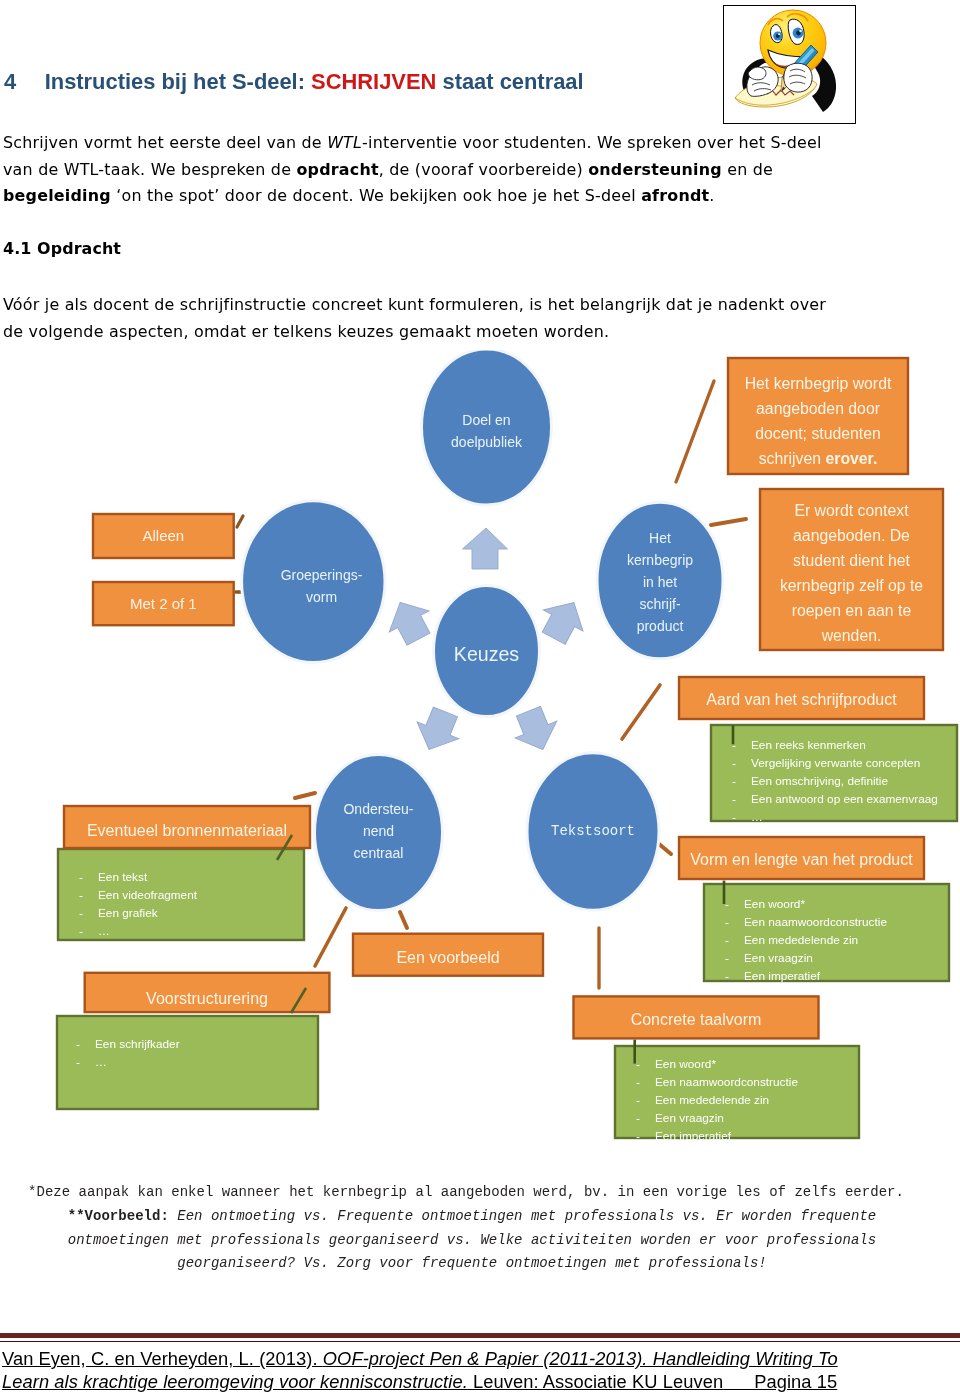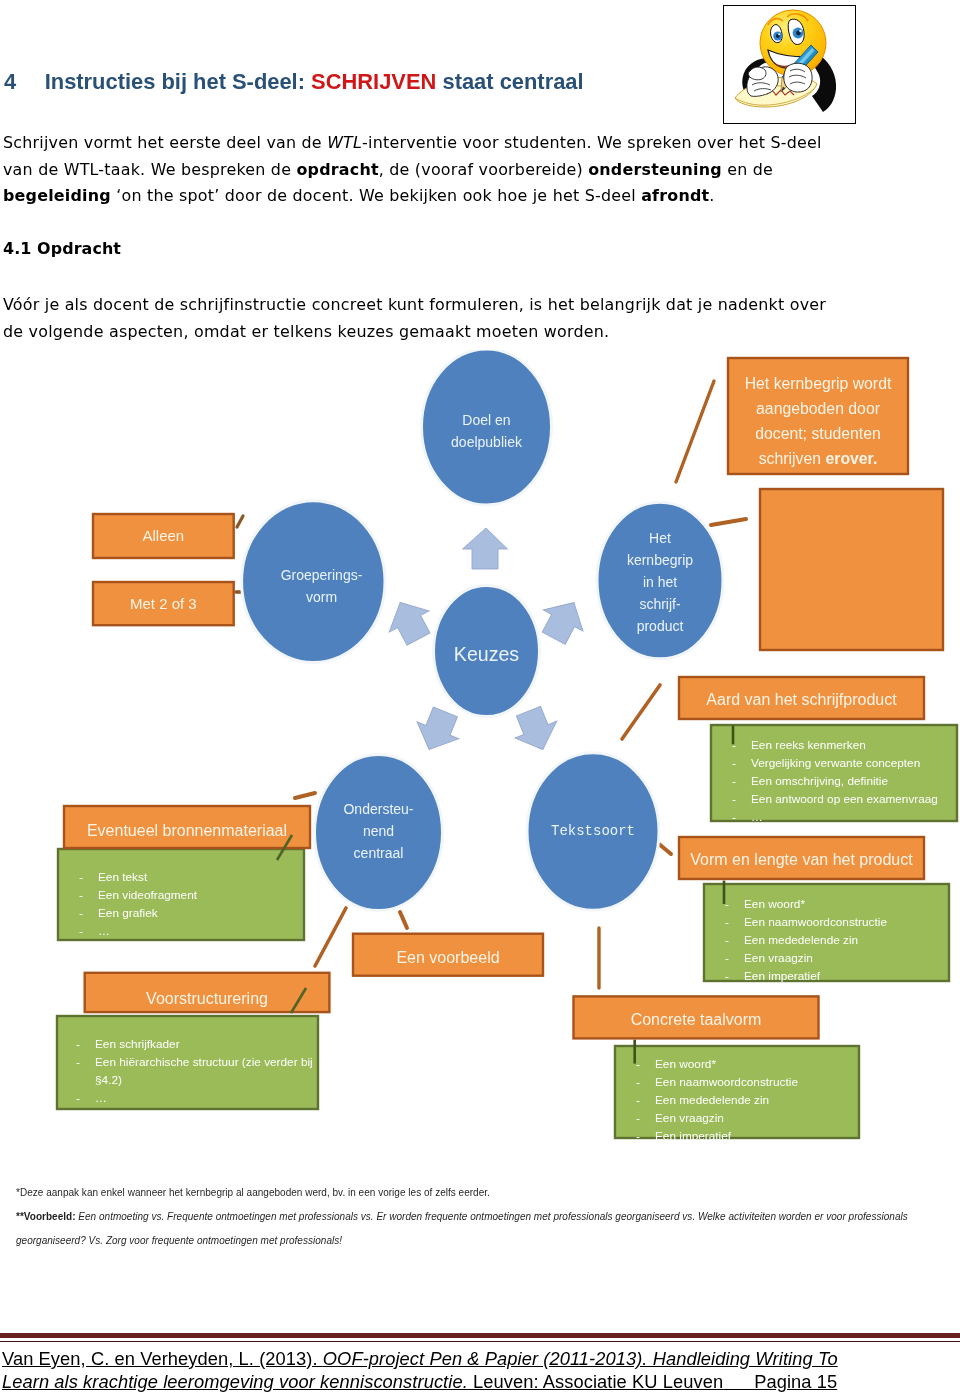--- a/index.html
+++ b/index.html
@@ -40,22 +40,22 @@
         font-size:15px;line-height:22px;text-align:center;}
   .blab.hd{font-size:16px;line-height:20px;white-space:nowrap;}
   .blab.tl{font-size:15.8px;line-height:25px;}
   .glist{position:absolute;margin:0;padding:9px;list-style:none;color:#FFFFFF;
          font-family:"Liberation Sans",sans-serif;font-size:11.8px;line-height:17.9px;}
   .glist li{position:relative;padding-left:31px;white-space:nowrap;}
   .glist li:before{content:"-";position:absolute;left:12px;}
   .glist li.wrap{white-space:normal;}
 
   
-  .fn{position:absolute;font-size:10px;line-height:23.6px;color:#231f20;
-      font-family:Liberation Sans, sans-serif;letter-spacing:0.02px;}
+  .fn{position:absolute;font-size:14px;line-height:23.6px;color:#231f20;
+      font-family:Liberation Mono, monospace;letter-spacing:0.02px;text-align:center;}
 
   
   .rule1{position:absolute;left:0;top:1333px;width:960px;height:5px;background:#6B2020;}
   .rule2{position:absolute;left:0;top:1341px;width:960px;height:1.2px;background:#3D1010;}
   .footer{position:absolute;left:2px;top:1347px;width:956px;
           font-family:"Liberation Sans",sans-serif;font-size:18.3px;
           line-height:23.4px;color:#000;letter-spacing:0.08px;white-space:nowrap;text-decoration:underline;}
   .pageno{font-family:"Liberation Sans",sans-serif;}
 </style>
 </head>
@@ -224,22 +224,23 @@
     <div class="labels">
 
       <div class="nlab" style="left:421px;top:58.7px;width:131px;"><span>Doel en</span><br><span>doelpubliek</span></div>
       <div class="nlab" style="left:250px;top:214.4px;width:143px;"><span>Groeperings-</span><br><span>vorm</span></div>
       <div class="nlab" style="left:598px;top:177.4px;width:124px;"><span>Het</span><br><span>kernbegrip</span><br><span>in het</span><br><span>schrijf-</span><br><span>product</span></div>
       <div class="nlab" style="left:314px;top:448.2px;width:129px;"><span>Ondersteu-</span><br><span>nend</span><br><span>centraal</span></div>
       <div class="nlab" style="left:527px;top:470.4px;width:132px;font-family:Liberation Mono, monospace;"><span>Tekstsoort</span></div>
       <div class="nlab klab" style="left:433px;top:292px;width:107px;">Keuzes</div>
 
       <div class="blab" style="left:93px;top:175.4px;width:140.7px;">Alleen</div>
-      <div class="blab" style="left:93px;top:243.4px;width:140.7px;">Met 2 of 3</div>
+      <div class="blab" style="left:93px;top:243.4px;width:140.7px;">Met 2 of 1</div>
       <div class="blab tl" style="left:731px;top:21px;width:174px;"><span>Het kernbegrip wordt aangeboden door docent; studenten schrijven </span><span class="b">erover.</span></div>
+      <div class="blab tl" style="left:768px;top:148px;width:167px;">Er wordt context aangeboden. De student dient het kernbegrip zelf op te roepen en aan te wenden.</div>
       <div class="blab hd" style="left:679px;top:340.4px;width:245px;">Aard van het schrijfproduct</div>
       <div class="blab hd" style="left:679px;top:500.4px;width:245px;">Vorm en lengte van het product</div>
       <div class="blab hd" style="left:573.5px;top:659.5px;width:245px;">Concrete taalvorm</div>
       <div class="blab hd" style="left:64px;top:471.4px;width:246px;">Eventueel bronnenmateriaal</div>
       <div class="blab hd" style="left:84.7px;top:639.2px;width:244.7px;">Voorstructurering</div>
       <div class="blab hd" style="left:353px;top:598.1px;width:190px;">Een voorbeeld</div>
 
       <ul class="glist" style="left:711px;top:378px;width:246px;">
           <li>Een reeks kenmerken</li>
           <li>Vergelijking verwante concepten</li>
@@ -262,21 +263,20 @@
           <li>Een imperatief</li>
         </ul>
       <ul class="glist" style="left:58px;top:510px;width:246px;">
           <li>Een tekst</li>
           <li>Een videofragment</li>
           <li>Een grafiek</li>
           <li>…</li>
         </ul>
       <ul class="glist" style="left:55px;top:677px;width:263px;">
           <li>Een schrijfkader</li>
-          <li class="wrap">Een hiërarchische structuur (zie verder bij §4.2)</li>
           <li>…</li>
         </ul>
     </div>
   </div>
 
   <div class="fn" style="left:16px;top:1181px;width:900px;">*Deze aanpak kan enkel wanneer het kernbegrip al aangeboden werd, bv. in een vorige les of zelfs eerder.</div>
   <div class="fn" id="fn2" style="left:16px;top:1205px;width:912px;"><span class="b">**Voorbeeld: </span><span class="i">Een ontmoeting vs. Frequente ontmoetingen met professionals vs. Er worden frequente ontmoetingen met professionals georganiseerd vs. Welke activiteiten worden er voor professionals georganiseerd? Vs. Zorg voor frequente ontmoetingen met professionals!</span></div>
 
   <div class="rule1"></div>
   <div class="rule2"></div>

